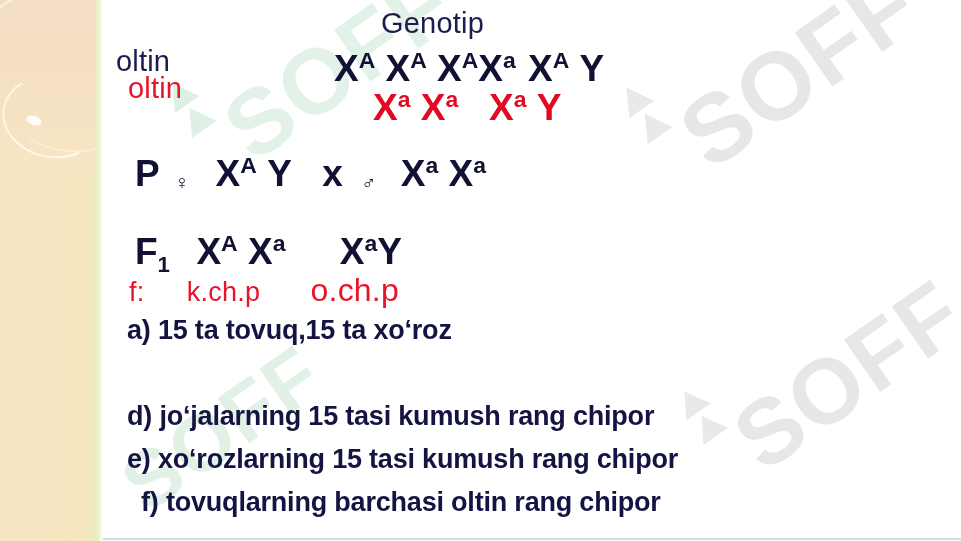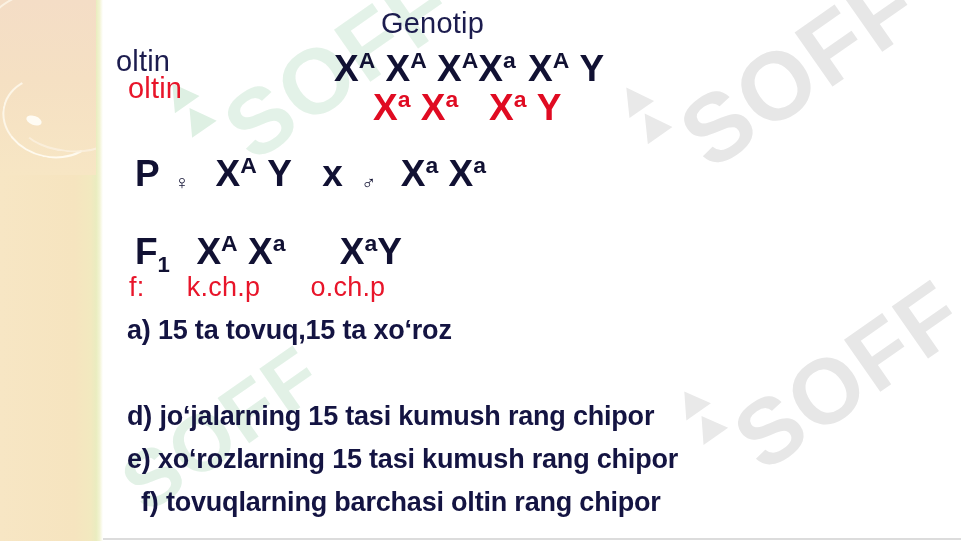--- a/index.html
+++ b/index.html
@@ -168,21 +168,21 @@
 
     <div class="row" style="left:32px;top:230px;">
       <span class="gene">F<sub>1</sub></span>
       <span class="gene" style="margin-left:22px;">X<sup>A</sup>&nbsp;X<sup>a</sup></span>
       <span class="gene" style="margin-left:50px;">X<sup>a</sup>Y</span>
     </div>
 
     <div class="row" style="left:26px;top:272px;">
       <span class="lbl-light lbl-red" style="font-size:27px;">f:</span>
       <span class="lbl-light lbl-red" style="font-size:27px;margin-left:38px;">k.ch.p</span>
-      <span class="lbl-light lbl-red" style="font-size:27px;margin-left:46px;">o.ch.p</span>
+      <span class="lbl-light lbl-red" style="font-size:32px;margin-left:46px;">o.ch.p</span>
     </div>
 
     <div class="row" style="left:24px;top:315px;">
       <span class="ans mark-blue">a</span><span class="ans">)</span><span class="ans"> 15 ta tovuq,15 ta xo‘roz</span>
     </div>
 
 
     <div class="row" style="left:24px;top:401px;">
       <span class="ans">d</span><span class="ans">)</span><span class="ans"> jo‘jalarning 15 tasi kumush rang chipor</span>
     </div>

